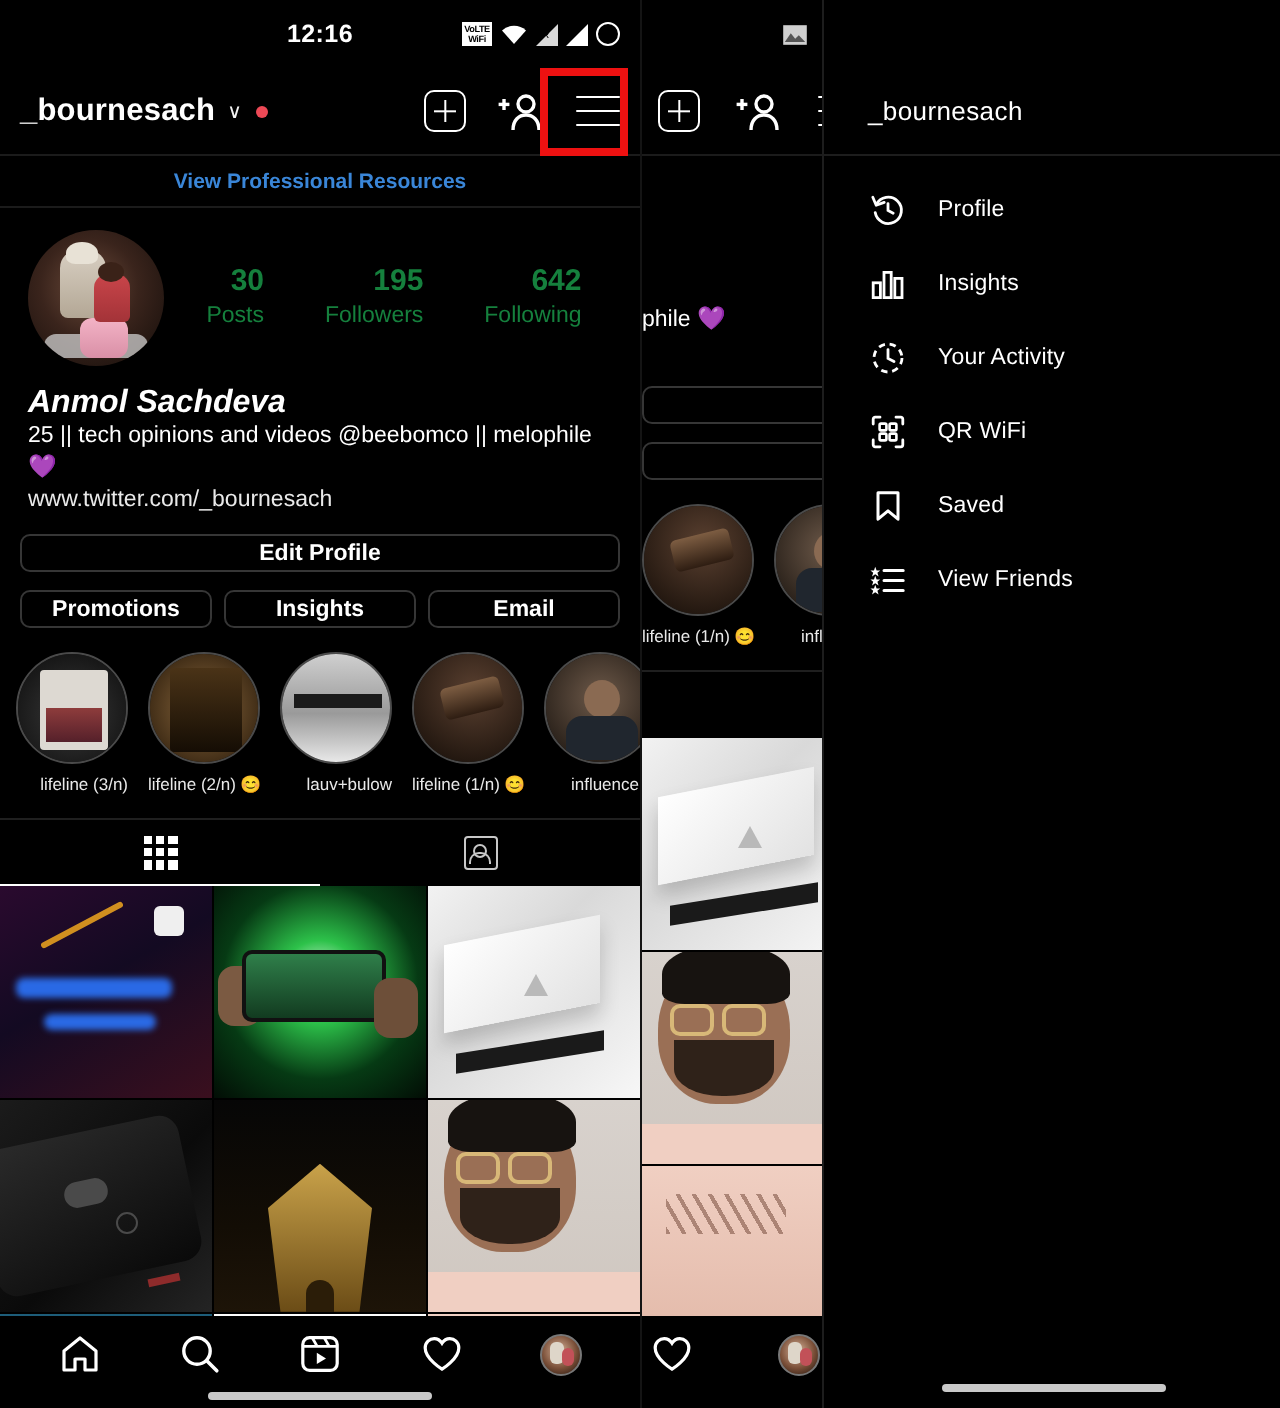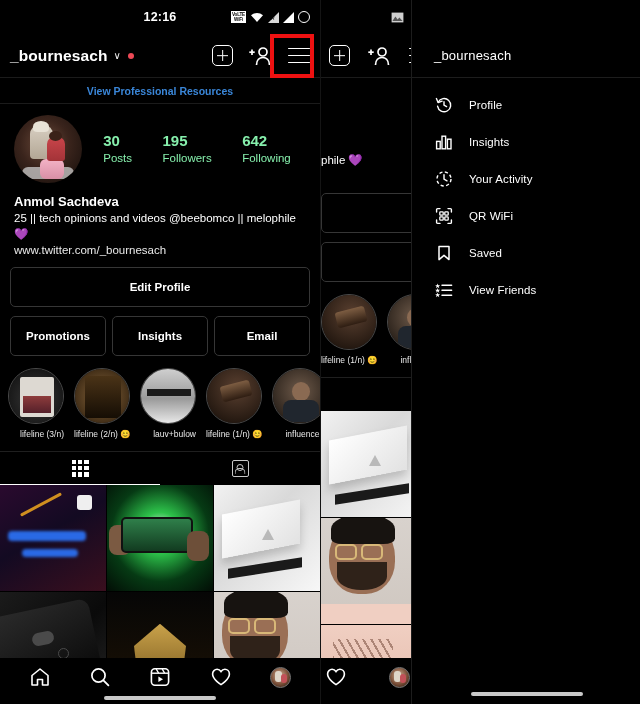--- a/index.html
+++ b/index.html
@@ -77,34 +77,34 @@
   .avatar-big .p2 { position: absolute; left: 33px; top: 22px; width: 18px; height: 24px;
     background: linear-gradient(#c9454a, #a33338); border-radius: 7px 7px 3px 3px; }
   .avatar-big .p2h { position: absolute; left: 35px; top: 16px; width: 13px; height: 10px;
     background: #3a2218; border-radius: 50%; }
   .avatar-big .legs { position: absolute; left: 26px; top: 44px; width: 24px; height: 20px;
     background: linear-gradient(#f3b3c6, #d98fa6); border-radius: 6px; }
   .avatar-big .bike { position: absolute; left: 8px; bottom: 4px; width: 52px; height: 12px;
     background: #cfcfcf; border-radius: 6px; opacity: .75; }
 
   .stats { display: flex; flex: 1; justify-content: space-around; padding-left: 6px; }
-  .stat { text-align: left; color: #86efac; }
+  .stat { text-align: right; color: #15803d; }
   .stat-num { font-size: 15px; font-weight: 700; line-height: 19px; }
   .stat-lbl { font-size: 11.5px; line-height: 17px; }
 
   
   .bio { padding: 6px 14px 0 14px; color: #fff; }
-  .bio-name { font-size: 13px; font-weight: 700; line-height: 17px; }
+  .bio-name { font-size: 16px; font-weight: 700; line-height: 17px; font-style: italic; }
   .bio-text { font-size: 11.5px; line-height: 16px; }
   .bio-link { font-size: 11.5px; line-height: 16px; color: #e9e9e9; }
 
   
   .btn-row { padding: 9px 10px 0 10px; }
   .btn {
-    border: 1px solid #363636; border-radius: 5px; height: 40px;
+    border: 1px solid #363636; border-radius: 5px; height: 19px;
     display: flex; align-items: center; justify-content: center;
     color: #fff; font-size: 11.5px; font-weight: 600; background: #000;
   }
   .btn-row.triple { display: flex; gap: 6px; }
   .btn-row.triple .btn { flex: 1; }
 
   
   .highlights { display: flex; gap: 10px; padding: 12px 8px 0 8px; }
   .hl-item { width: 56px; flex: none; text-align: right; }
   .hl-circle {

